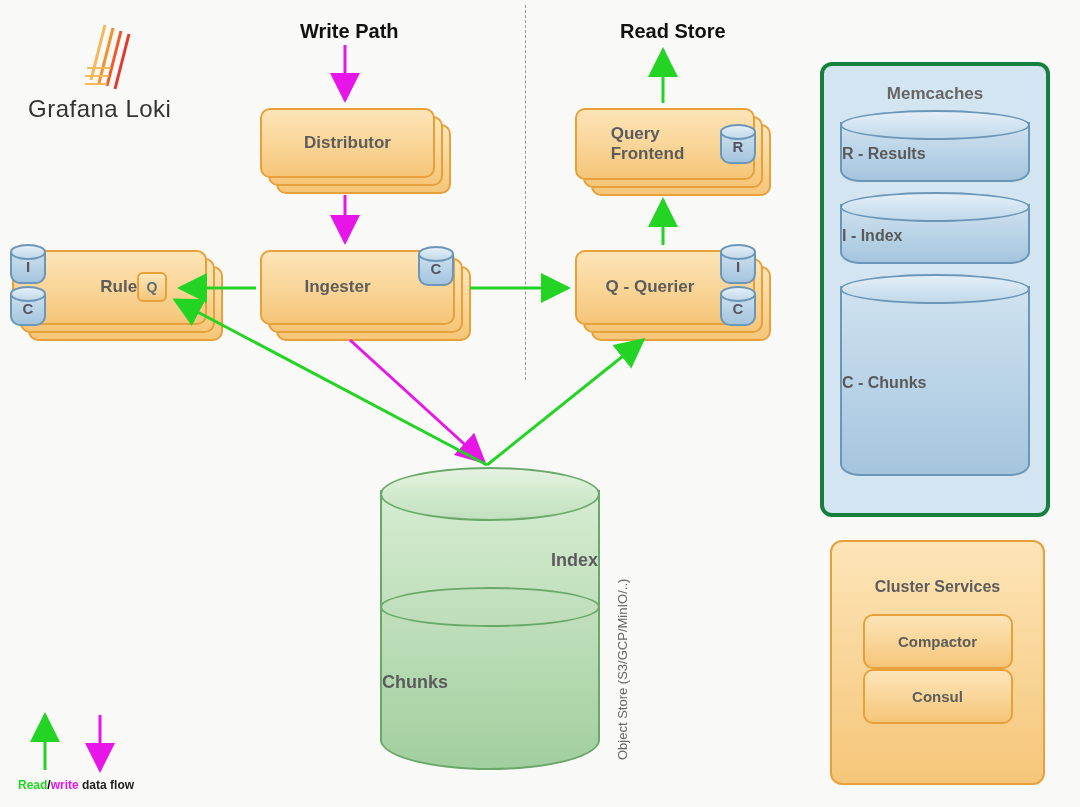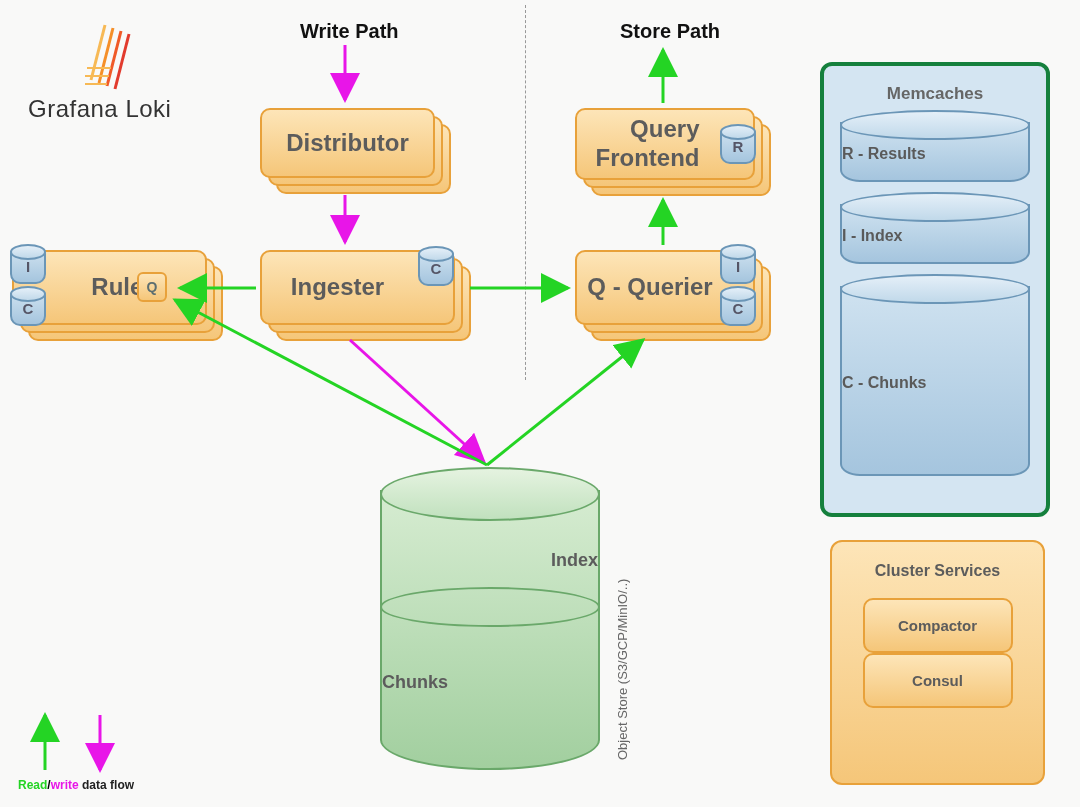--- a/index.html
+++ b/index.html
@@ -22,22 +22,22 @@
 .stack { position: absolute; }
 .stack .layer {
   position: absolute; border: 2px solid #e8a13a; background: linear-gradient(#fde5b8,#f5c679);
   border-radius: 10px;
 }
 .stack .l1 { left: 16px; top: 16px; }
 .stack .l2 { left: 8px; top: 8px; }
 .stack .l3 { left: 0; top: 0; }
 .stack .label {
   position: absolute; left:0; top:0; width:100%; height:100%;
-  display:flex; align-items:center; justify-content:center; text-align:right;
-  font-size: 24px; font-weight: bold; color: #5c5c5c; line-height: 1.2;
+  display:flex; align-items:center; justify-content:center; text-align:left;
+  font-size: 17px; font-weight: bold; color: #5c5c5c; line-height: 1.2;
 }
 
 
 .cache {
   position: absolute; width: 36px; height: 36px; border: 2px solid #6b96b7;
   background: linear-gradient(#cfe2f0,#a5c5de);
   border-radius: 6px 6px 10px 10px;
 }
 .cache::before {
   content: ""; position: absolute; left:-2px; right:-2px; top:-6px; height: 12px;
@@ -79,21 +79,21 @@
   border:2px solid #6b96b7; border-radius:50%; background:linear-gradient(#e4eff8,#c1d9ea);
 }
 .mc-cyl .lbl { position:absolute; left:0; width:100%; top:50%; transform:translateY(-40%); text-align:left; font-size:16px; font-weight:bold; color:#5a5a5a;}
 .mc-r { height:60px; }
 .mc-i { height:60px; }
 .mc-c { height:190px; }
 
 
 .cluster-panel {
   position:absolute; left:830px; top:540px; width:215px; height:245px;
-  border:2px solid #e8a13a; background: linear-gradient(#fde5b8,#f5c679); border-radius:12px; padding:8px;
+  border:2px solid #e8a13a; background: linear-gradient(#fde5b8,#f5c679); border-radius:12px; padding:24px;
 }
 .cluster-panel .title { text-align:center; font-size:16px; font-weight:bold; color:#5c5c5c; margin:12px 0 18px; }
 .svc {
   margin: 0 auto; width: 150px; height: 55px; border:2px solid #e8a13a;
   background: linear-gradient(#fde5b8,#f5c679); border-radius:10px;
   display:flex; align-items:center; justify-content:center; font-size:15px; font-weight:bold; color:#5c5c5c;
 }
 
 
 .arrows { position:absolute; left:0; top:0; pointer-events:none; }
@@ -123,21 +123,21 @@
         <line x1="0" y1="56" x2="24" y2="56"></line>
         <line x1="-2" y1="64" x2="22" y2="64"></line>
       </g>
     </svg>
   </div>
   <div class="abs logo">
     <span class="logo-text">Grafana Loki</span>
   </div>
 
   <div class="abs path-title write-path-title">Write Path</div>
-  <div class="abs path-title read-path-title">Store Path</div>
+  <div class="abs path-title read-path-title">Read Store</div>
 
   <div class="vdiv"></div>
 
   <div class="stack" style="left:260px; top:108px;">
     <div class="layer l1" style="width:175px; height:70px;"></div>
     <div class="layer l2" style="width:175px; height:70px;"></div>
     <div class="layer l3" style="width:175px; height:70px;">
       <div class="label">Distributor</div>
     </div>
   </div>

